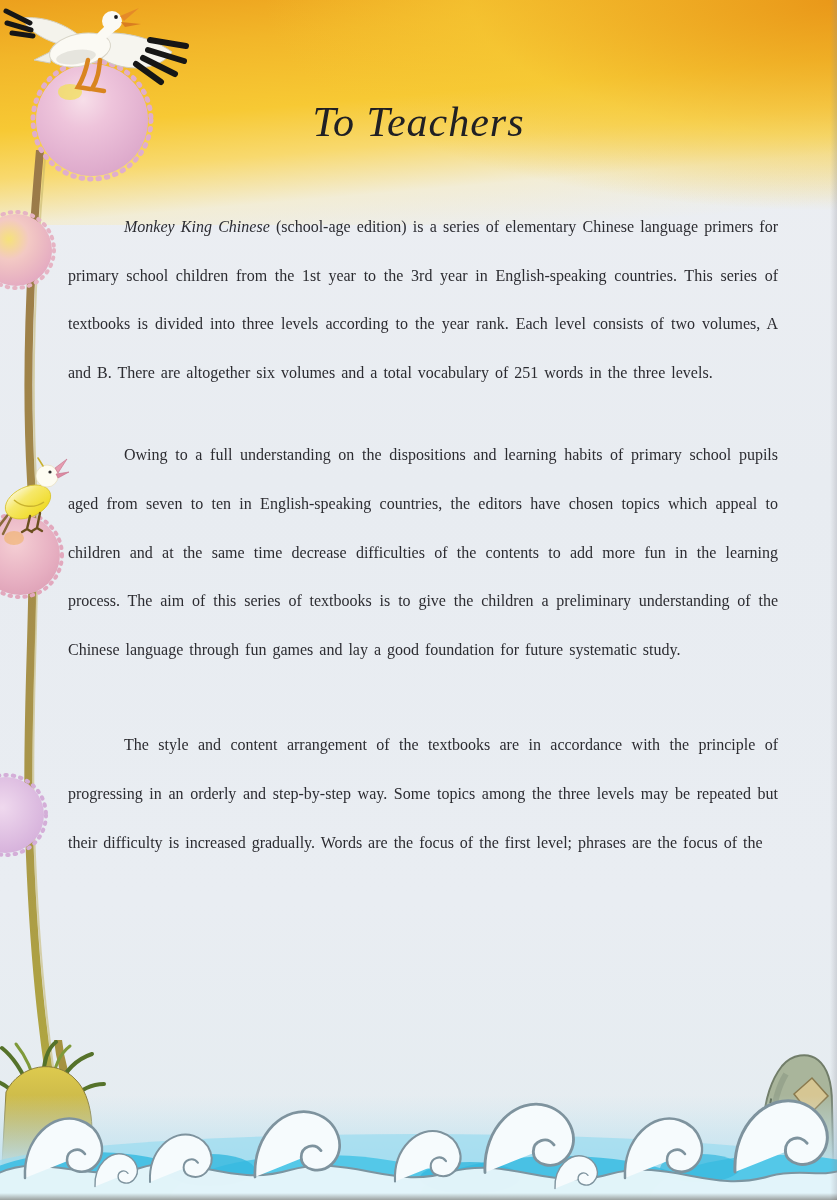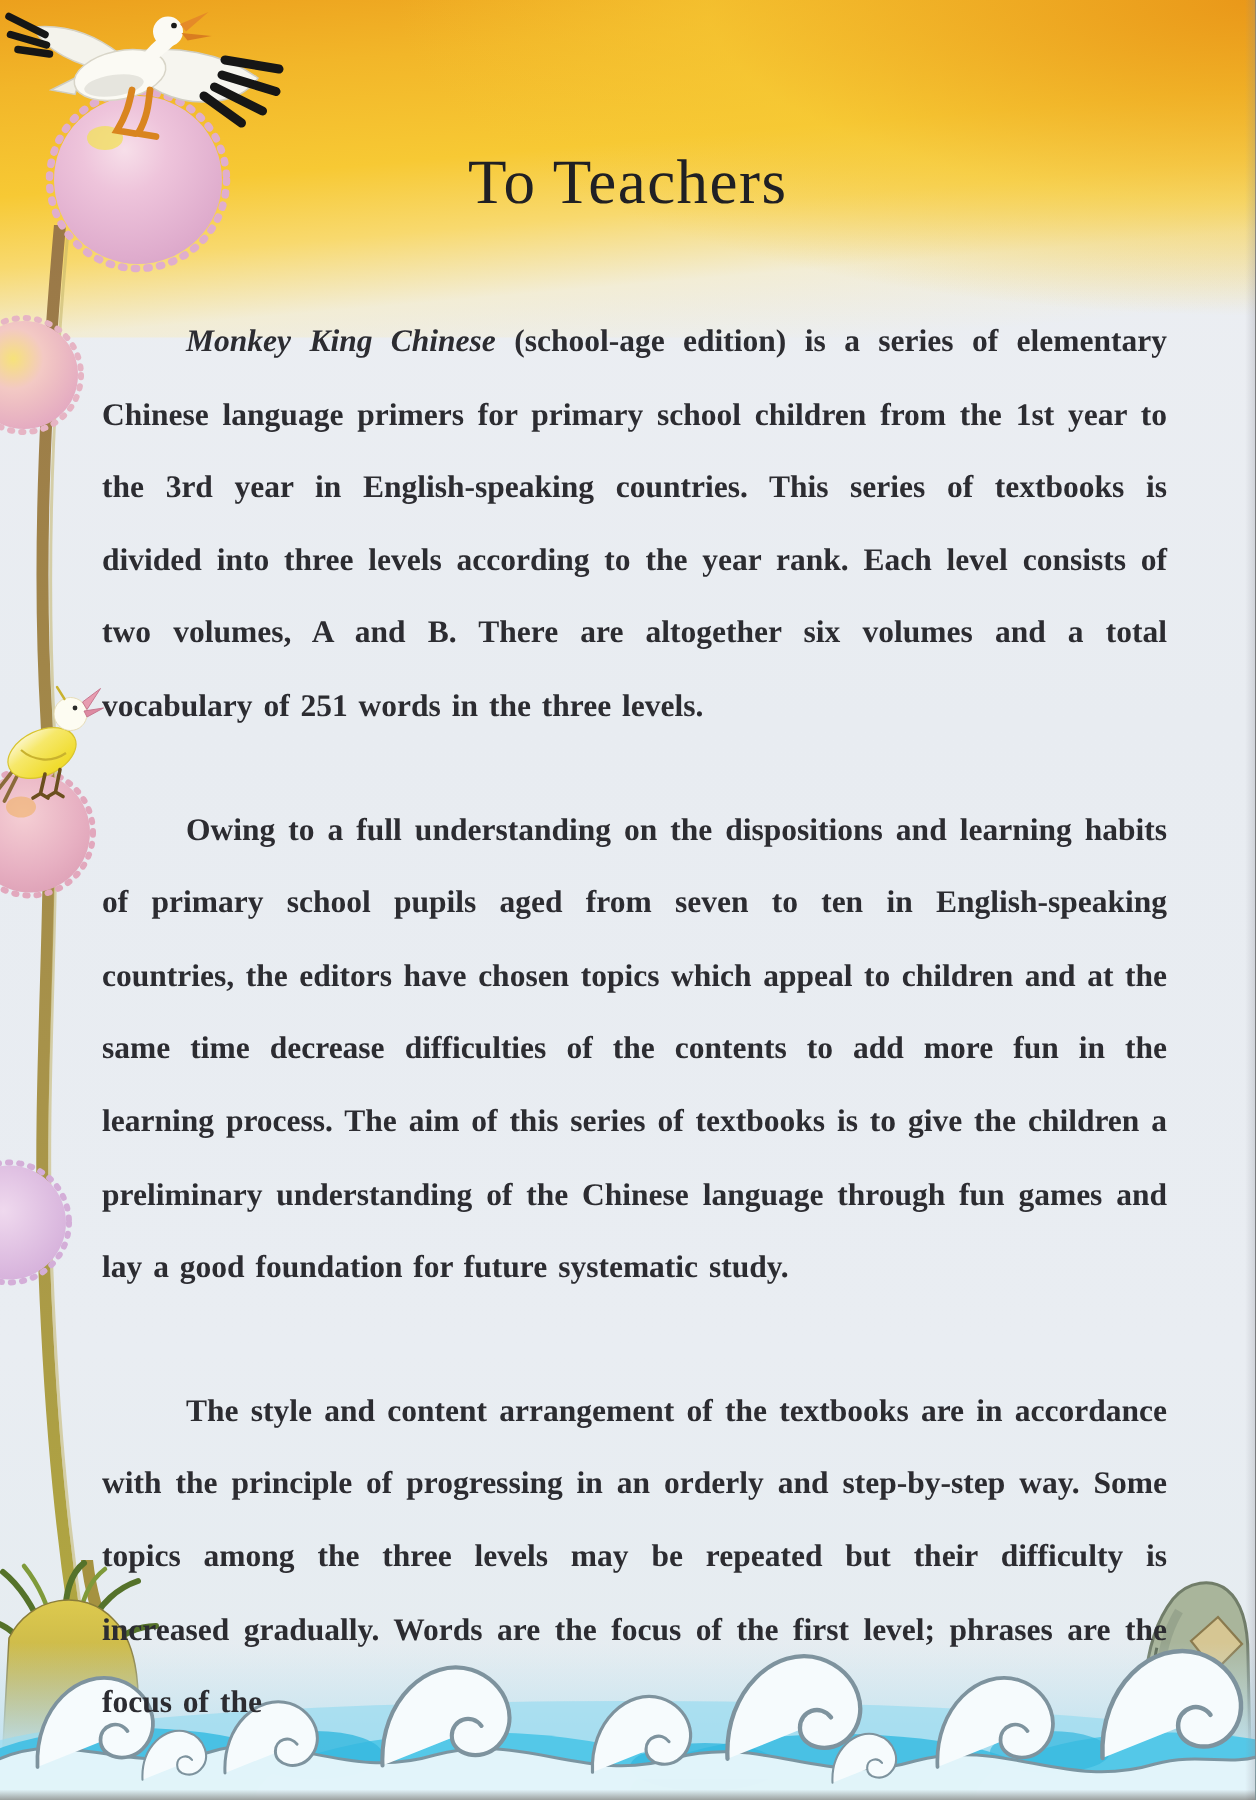--- a/index.html
+++ b/index.html
@@ -12,26 +12,26 @@
   }
   
   .sky{
     position:absolute;top:0;left:0;width:837px;height:225px;
     background:
       radial-gradient(95% 130% at 100% 0%, rgba(233,150,24,0.95) 0%, rgba(246,201,52,0.6) 46%, rgba(246,201,52,0) 72%),
       linear-gradient(175deg,#eca01d 0%,#f2b629 20%,#f7c934 44%,#f8d96e 60%,rgba(248,236,190,0.55) 76%,rgba(236,239,243,0) 93%);
   }
   .title{
     position:absolute;top:98px;left:0;width:837px;
-    text-align:center;font-size:42px;letter-spacing:1px;color:#202024;
+    text-align:center;font-size:42px;letter-spacing:1px;color:#202024;font-style:italic;
   }
   .body-text{
     position:absolute;left:68px;top:203px;width:710px;
-    font-size:21px;line-height:48.6px;color:#2c2c31;
-    text-align:justify;word-spacing:2px;font-weight:bold;
+    font-size:16px;line-height:48.6px;color:#2c2c31;
+    text-align:justify;word-spacing:2px;
   }
   .body-text p{margin:0;text-indent:56px;}
   .body-text p.p1{margin-bottom:34px;}
   .body-text p.p2{margin-bottom:47px;}
   .body-text .ital{font-style:italic;}
   .deco{position:absolute;pointer-events:none;}
   .edge-r{position:absolute;top:0;right:0;width:7px;height:1200px;
     background:linear-gradient(90deg,rgba(150,150,160,0) 0%,rgba(140,140,150,0.28) 100%);}
   .edge-b{position:absolute;left:0;bottom:0;width:837px;height:7px;
     background:linear-gradient(180deg,rgba(70,60,50,0) 0%,rgba(70,60,50,0.45) 100%);}

